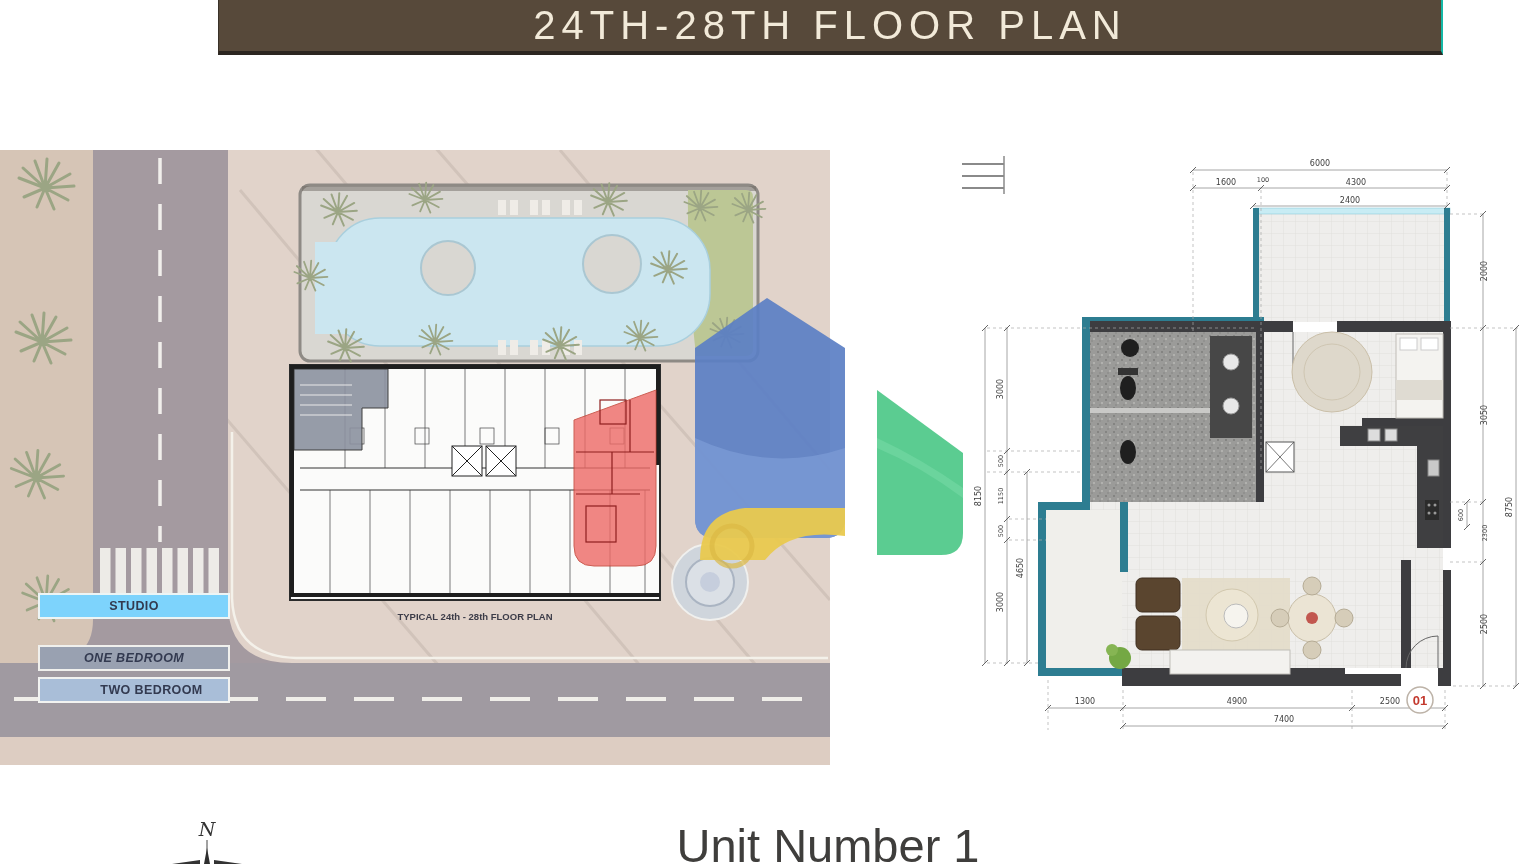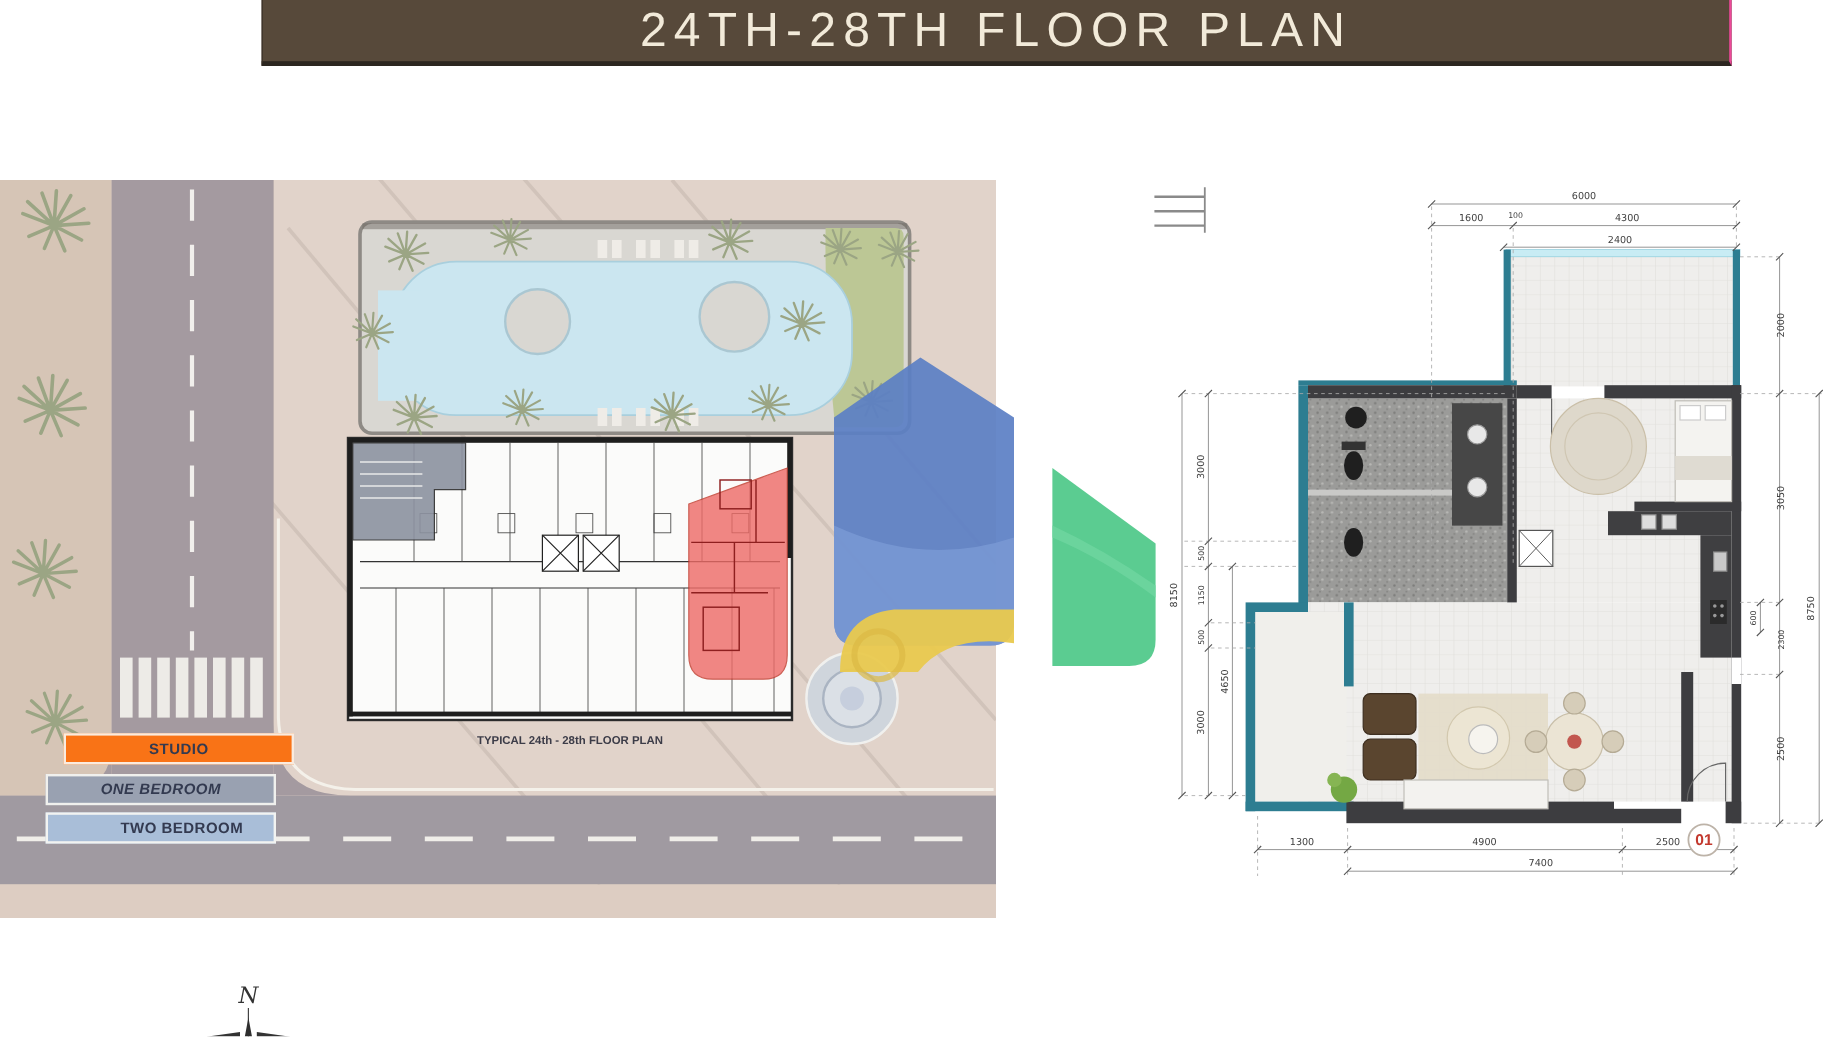--- a/index.html
+++ b/index.html
@@ -1,20 +1,20 @@
 <!DOCTYPE html>
 <html><head>
 <meta charset="utf-8">
 <style>
   html,body{margin:0;padding:0;background:#fff;}
   .stage{position:relative;width:1536px;height:864px;background:#ffffff;overflow:hidden;
          font-family:"Liberation Sans",sans-serif;}
   
   .title-bar{position:absolute;left:218px;top:0;width:1222px;height:51px;
-    background:#57493a;border-bottom:4px solid #2c2620;border-left:1px solid #3a3128;border-right:2px solid #ec4899;
+    background:#57493a;border-bottom:4px solid #2c2620;border-left:1px solid #3a3128;border-right:2px solid #14b8a6;
     color:#f2ead9;font-size:40px;line-height:51px;text-align:center;letter-spacing:6px;font-weight:400;}
   
   .site-plan{position:absolute;left:0;top:150px;width:830px;height:615px;background:#ddcdc2;overflow:hidden;}
   .site-plan svg{position:absolute;left:0;top:0;}
   .lg-row{position:absolute;left:38px;width:192px;height:26px;border:2px solid rgba(250,248,244,.9);
     box-sizing:border-box;display:flex;align-items:center;justify-content:center;
     font-size:12.5px;font-weight:bold;color:#333a50;letter-spacing:.4px;}
   
   .unit-plan{position:absolute;left:960px;top:150px;width:576px;height:590px;background:#ffffff;}
   
@@ -157,21 +157,21 @@
       </g>
 
       <g>
         <use href="#palm" transform="translate(45,38)"></use>
           <use href="#palm" transform="translate(42,192)"></use>
         <use href="#palm" transform="translate(36,328) scale(0.95)"></use>
           <use href="#palm" transform="translate(46,452) scale(0.9)"></use>
       </g>
     </svg>
 
-    <div class="lg-row" style="top: 461px; background: #f97316; margin-left: 15px;">
+    <div class="lg-row" style="top: 443px; background: #7dd3fc;">
       <span>STUDIO</span>
     </div>
     <div class="lg-row" style="top: 495px; background: rgb(153, 161, 177); font-style: italic;">
       <span>ONE BEDROOM</span>
     </div>
     <div class="lg-row" style="top: 527px; background: rgb(169, 190, 216); padding-left: 35px;">
       <span>TWO BEDROOM</span>
     </div>
   </div>
 
@@ -331,20 +331,21 @@
     <g>
       <path d="M140,272 Q140,225 185,220 L285,220 L285,248 Q230,240 205,272 Z" fill="#e9c94e" opacity="0.95"></path>
       <circle cx="172" cy="258" r="20" fill="none" stroke="#dcb945" stroke-width="5" opacity="0.7"></circle>
     </g>
     <g>
       <path d="M317,102 L403,165 L403,245 Q403,267 381,267 L317,267 Z" fill="#52c98b" opacity="0.95"></path>
       <path d="M317,150 Q360,170 403,200 L403,210 Q360,178 317,160 Z" fill="#6fd6a0" opacity="0.8"></path>
     </g>
   </svg>
 
+  <div class="unit-title">Unit Number 1</div>
 
   <div class="compass">
     <svg width="120" height="46" viewBox="0 0 120 46">
       <text x="57" y="18" text-anchor="middle" font-family="DejaVu Serif, serif" font-style="italic" font-size="19" fill="#333">N</text>
       <line x1="57" y1="22" x2="57" y2="46" stroke="#444" stroke-width="1"></line>
       <polygon points="54,46 57,30 60,46" fill="#2f2f2f"></polygon>
       <polygon points="22,46 50,42 50,46" fill="#333"></polygon>
       <polygon points="64,42 92,46 64,46" fill="#333"></polygon>
     </svg>
   </div>

